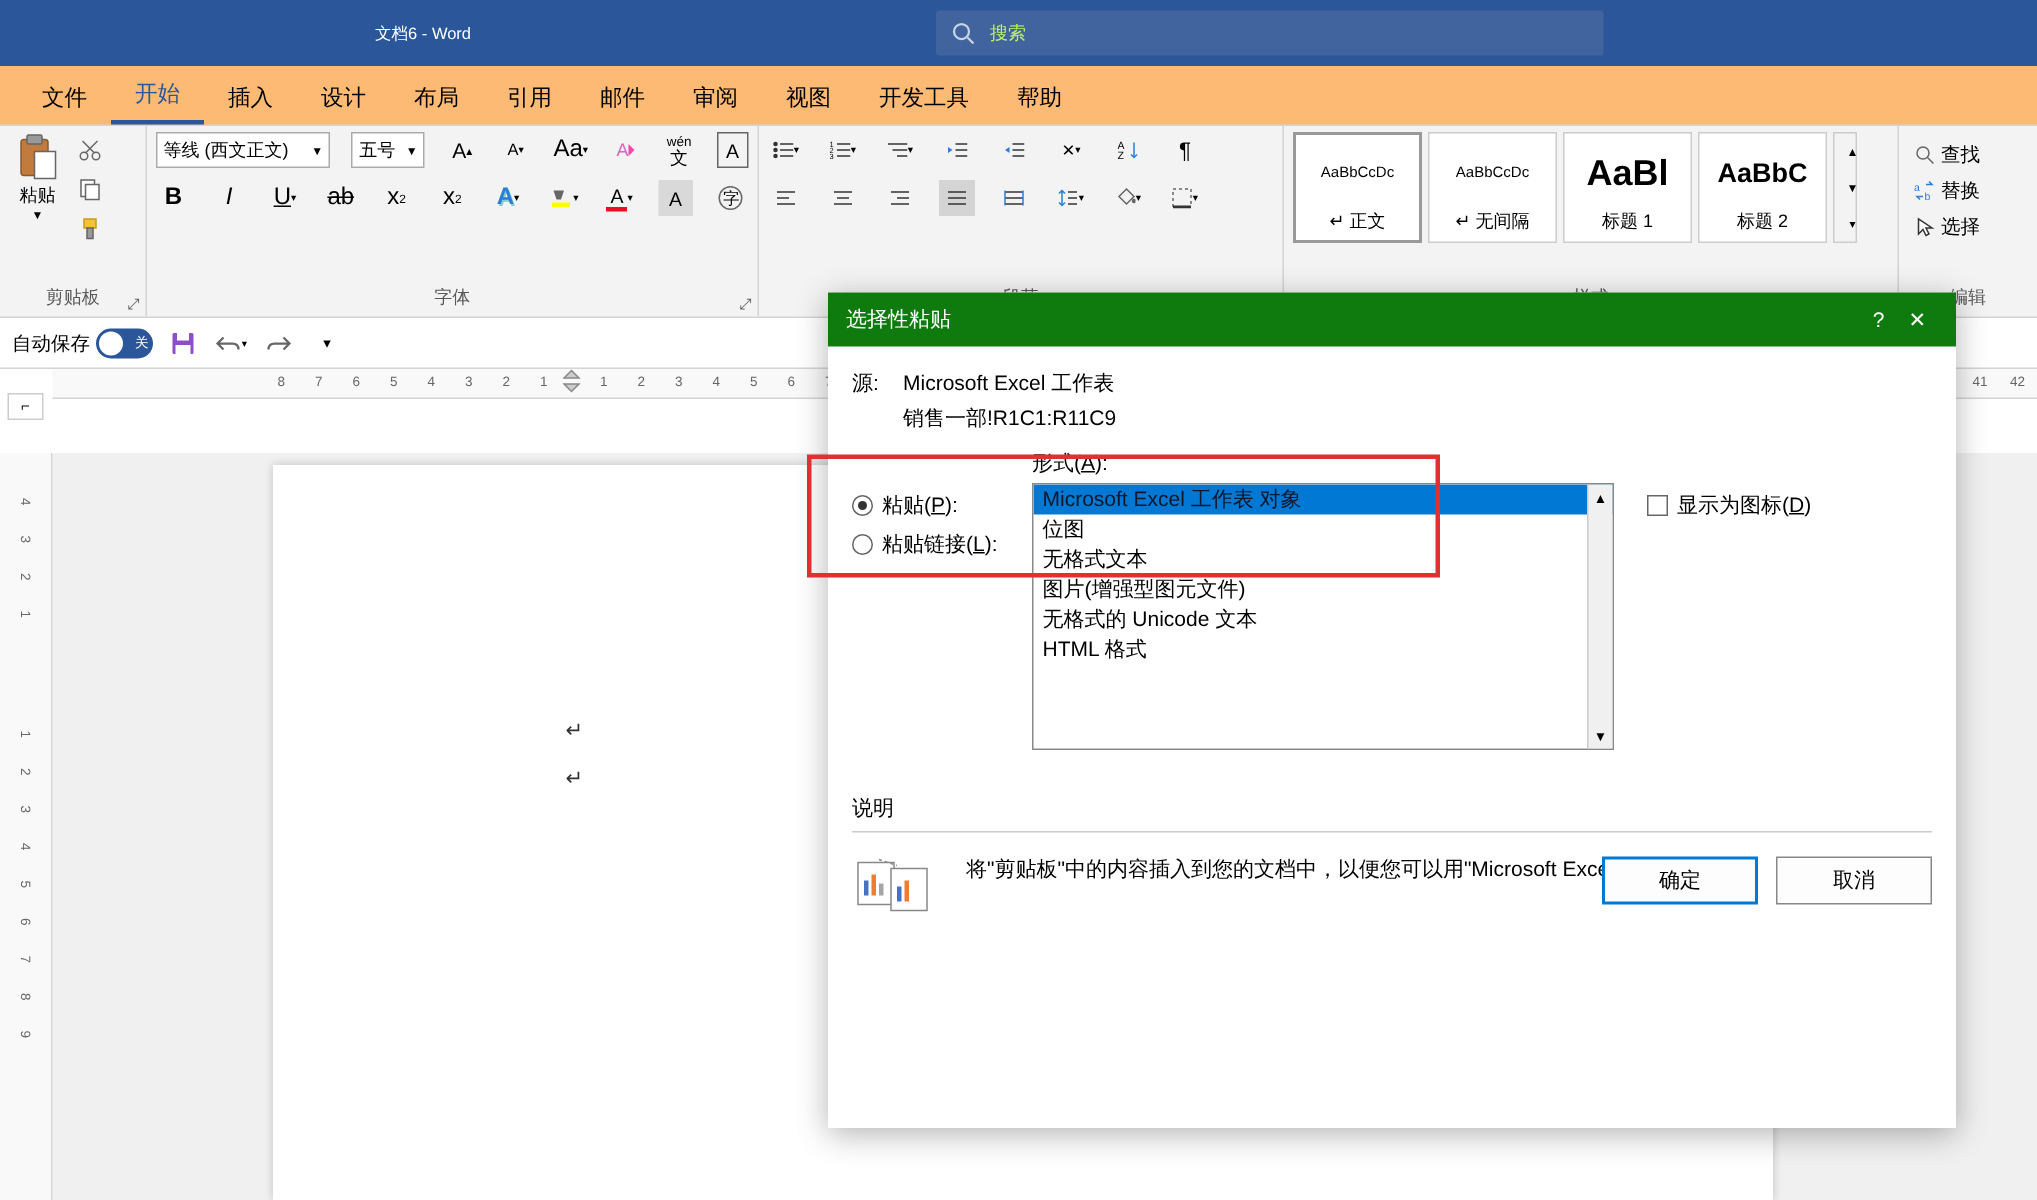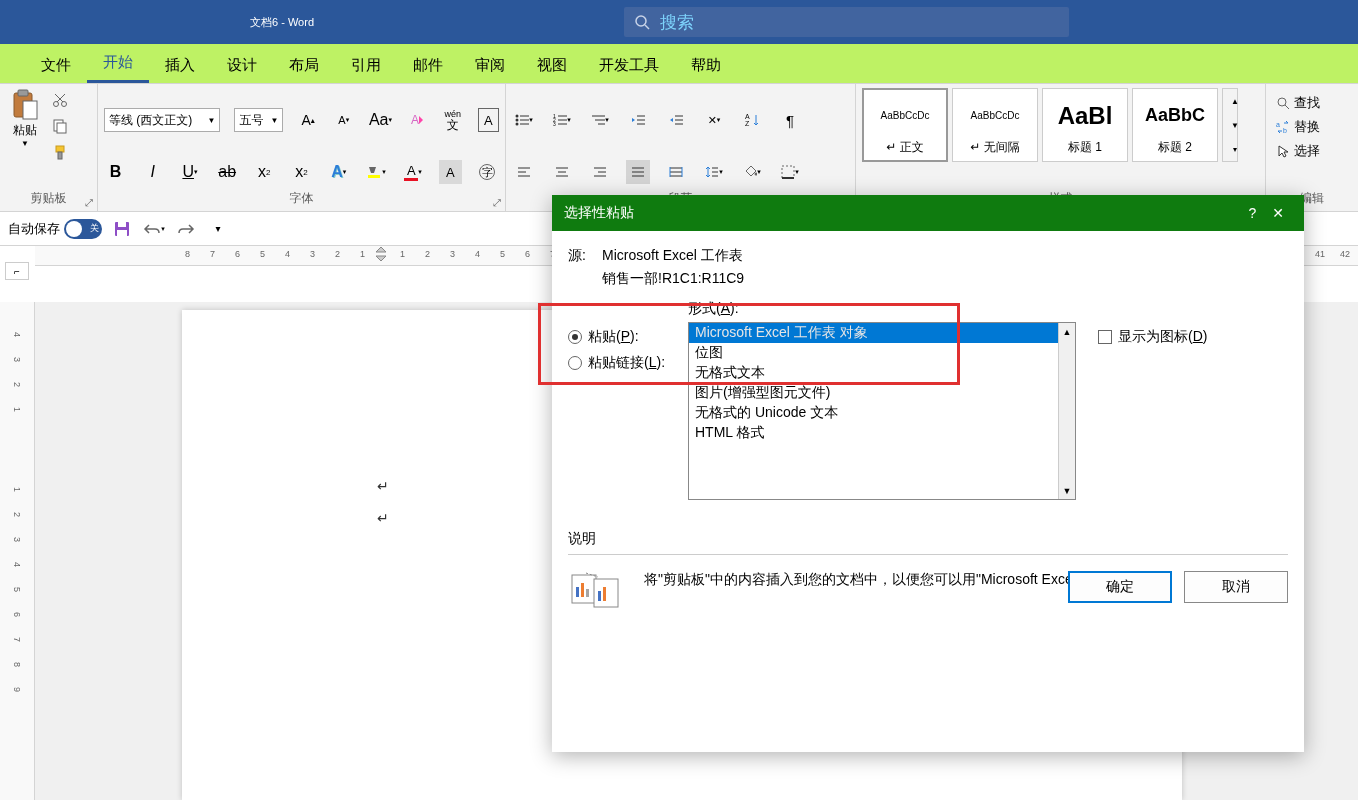--- a/index.html
+++ b/index.html
@@ -3,40 +3,40 @@
 <meta charset="utf-8">
 <style>
 * { margin:0; padding:0; box-sizing:border-box; font-family:"Microsoft YaHei","Segoe UI",sans-serif; }
 body { background:#fff; width:1358px; height:800px; overflow:hidden; position:relative; }
 
 
 .titlebar { background:#2b579a; height:44px; display:flex; align-items:center; color:#fff; }
 .titlebar .title { margin-left:250px; font-size:11px; }
 .search { margin-left:310px; background:#41649f; height:30px; width:445px; display:flex; align-items:center; border-radius:2px; }
 .search svg { margin:0 10px; }
-.search span { color:#7dd3fc; font-size:17px; }
-.tabs-row { background:#bef264; height:40px; display:flex; align-items:flex-end; padding-left:25px; border-bottom:1px solid #d4d4d4; }
+.search span { color:#bef264; font-size:12px; }
+.tabs-row { background:#fdba74; height:40px; display:flex; align-items:flex-end; padding-left:12px; border-bottom:1px solid #d4d4d4; }
 .tab { padding:8px 16px; font-size:15px; color:#000; cursor:pointer; }
 .tab.active { border-bottom:3px solid #2b579a; color:#2b579a; font-weight:500; }
 
 
 .ribbon { background:#f3f3f3; height:128px; display:flex; border-bottom:1px solid #d4d4d4; }
 .group { border-right:1px solid #d4d4d4; padding:4px 6px 2px 6px; display:flex; flex-direction:column; position:relative; }
 .group-label { text-align:center; font-size:12px; color:#595959; padding-bottom:2px; margin-top:auto; }
 .group-launcher { position:absolute; bottom:2px; right:4px; font-size:10px; color:#595959; }
 .group-body { display:flex; gap:4px; flex:1; }
 
 .btn-v { display:flex; flex-direction:column; align-items:center; padding:2px 4px; font-size:12px; cursor:pointer; }
 .btn-v .ico { width:30px; height:30px; display:flex; align-items:center; justify-content:center; }
 .btn-v .lbl { margin-top:2px; }
 
 .small-btns { display:flex; flex-direction:column; gap:2px; }
 .small-btn { width:24px; height:24px; display:flex; align-items:center; justify-content:center; cursor:pointer; }
 
-.font-row { display:flex; gap:14px; align-items:flex-end; margin-bottom:4px;margin-top:20px; }
+.font-row { display:flex; gap:14px; align-items:flex-end; margin-bottom:4px; }
 .combo { background:#fff; border:1px solid #ababab; height:24px; font-size:12px; display:flex; align-items:center; padding:0 4px; }
 .combo .arrow { margin-left:auto; font-size:8px; }
 .sq { width:24px; height:24px; display:flex; align-items:center; justify-content:center; cursor:pointer; border:1px solid transparent; }
 
 .style-gallery { display:flex; gap:4px; height:74px; }
 .style-item { width:86px; border:1px solid #ccc; background:#fff; display:flex; flex-direction:column; align-items:center; justify-content:center; cursor:pointer; }
 .style-item.sel { border:2px solid #999; }
 .style-preview { font-size:10px; height:46px; display:flex; align-items:center; }
 .style-name { font-size:12px; padding-bottom:2px; }
 
@@ -77,21 +77,21 @@
 
 .mid-row { display:flex; gap:10px; }
 .radio-col { width:110px; padding-top:28px; }
 .radio { display:flex; align-items:center; gap:6px; margin-bottom:8px; cursor:pointer; }
 .radio-c { width:14px; height:14px; border:1px solid #666; border-radius:50%; display:flex; align-items:center; justify-content:center; }
 .radio-c.on::after { content:""; width:6px; height:6px; background:#333; border-radius:50%; }
 .list-col { flex:0 0 388px; }
 .list-lbl { margin-bottom:4px; font-size:14px; }
 .listbox { border:1px solid #888; height:178px; overflow:hidden; position:relative; }
 .list-item { padding:1px 6px; font-size:14px; cursor:pointer; }
-.list-item.sel { background:#0078d4; color:#e5e5e5; }
+.list-item.sel { background:#0078d4; color:#0f172a; }
 .list-scroll { position:absolute; right:0; top:0; width:17px; height:100%; background:#f0f0f0; border-left:1px solid #ccc; }
 .list-scroll .up,.list-scroll .dn { height:17px; display:flex; align-items:center; justify-content:center; font-size:9px; cursor:pointer; }
 .chk-col { padding-top:28px; padding-left:12px; }
 .chk { display:flex; align-items:center; gap:6px; cursor:pointer; }
 .chk-b { width:14px; height:14px; border:1px solid #666; }
 
 .desc-sec { margin-top:30px; }
 .desc-sec hr { margin:6px 0 14px 0; border:none; border-top:1px solid #ccc; }
 .desc-row { display:flex; gap:20px; align-items:flex-start; }
 .desc-ico { width:56px; height:40px; display:flex; align-items:center; justify-content:center; }

